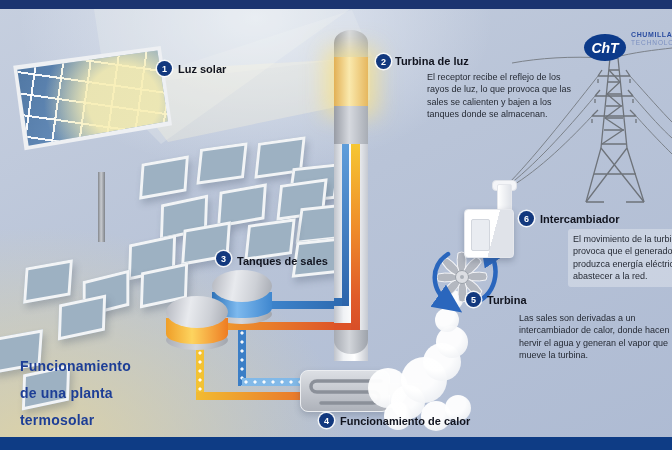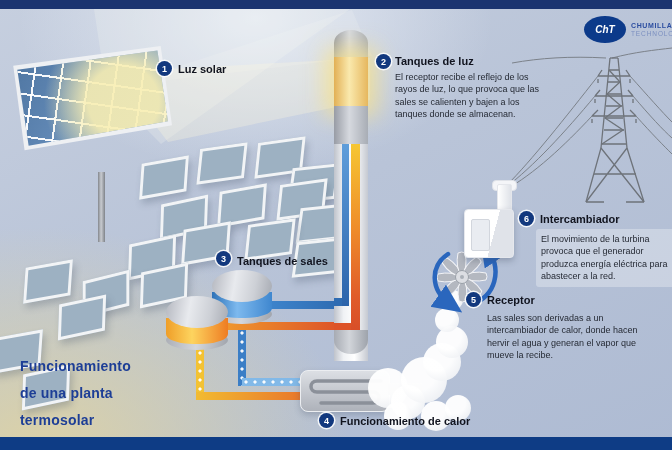--- a/index.html
+++ b/index.html
@@ -77,30 +77,30 @@
     background:linear-gradient(105deg,#ffffff 0 58%,#e0e3e9 58% 100%);
     box-shadow:0 3px 6px rgba(60,70,90,.3);border:1px solid #e6e8ed;}
   .tf-panel{left:471px;top:219px;width:17px;height:30px;z-index:11;background:#e9ecf1;border:1px solid #d2d6dd;border-radius:2px;}
   .tf-arm{left:497px;top:184px;width:13px;height:32px;z-index:10;background:linear-gradient(90deg,#ffffff,#dfe2e8);border:1px solid #e4e6eb;border-radius:2px;}
   .tf-cap{left:492px;top:180px;width:23px;height:9px;z-index:10;background:#f4f5f8;border:1px solid #dfe2e8;border-radius:4px;}
   
   .badge{position:absolute;width:15px;height:15px;border-radius:50%;background:#12387e;color:#fff;
     font-size:9px;font-weight:bold;display:flex;align-items:center;justify-content:center;z-index:12;
     box-shadow:0 0 0 1.5px rgba(255,255,255,.85);}
   .slabel{position:absolute;font-size:11px;font-weight:bold;color:#11141f;z-index:12;}
-  .sdesc{position:absolute;font-size:9px;line-height:1.38;color:#262b35;z-index:12;}
+  .sdesc{position:absolute;font-size:9px;line-height:1.38;color:#262b35;z-index:12;margin-left:32px;}
   .desc-panel{background:rgba(255,255,255,.30);border-radius:3px;padding:4px 5px;}
   
   .title{left:20px;top:353px;width:220px;z-index:13;font-size:14px;line-height:27px;font-weight:bold;
     color:#1d3e96;white-space:pre-line;letter-spacing:.2px;}
   .bar-top{left:0;top:0;width:672px;height:9px;background:#1b3470;z-index:14;}
   .bar-bottom{left:0;top:437px;width:672px;height:13px;background:#0e3c85;z-index:14;}
   .logo{left:584px;top:16px;z-index:14;display:flex;align-items:center;gap:5px;}
   .logo-oval{width:42px;height:27px;border-radius:50%;background:#0c3a8a;color:#fff;
-    display:flex;align-items:center;justify-content:center;font-size:10px;font-weight:bold;font-style:italic;}
+    display:flex;align-items:center;justify-content:center;font-size:14px;font-weight:bold;font-style:italic;margin-top:18px;}
   .logo-name{font-size:7px;font-weight:bold;color:#2b4da0;letter-spacing:.6px;line-height:9px;}
   .logo-tag{font-size:6.5px;color:#7b8fc0;letter-spacing:.9px;line-height:8px;}
   svg{position:absolute;overflow:visible;}
 </style>
 </head>
 <body>
 
 <div class="stage">
 
   <div class="abs bg-light"></div>
@@ -260,32 +260,32 @@
 
   <div class="abs tf-cap"></div>
   <div class="abs tf-arm"></div>
   <div class="abs tf-body"></div>
   <div class="abs tf-panel"></div>
 
   <div class="badge" style="left:157px;top:61px">1</div>
   <div class="slabel" style="left:178px;top:63px">Luz solar</div>
 
   <div class="badge" style="left:376px;top:54px">2</div>
-  <div class="slabel" style="left:395px;top:55px">Tanques de luz</div>
+  <div class="slabel" style="left:395px;top:55px">Turbina de luz</div>
   <div class="sdesc" style="left:395px;top:71px;width:150px">El receptor recibe el reflejo de los rayos de luz, lo que provoca que las sales se calienten y bajen a los tanques donde se almacenan.</div>
 
   <div class="badge" style="left:216px;top:251px">3</div>
   <div class="slabel" style="left:237px;top:255px">Tanques de sales</div>
 
   <div class="badge" style="left:319px;top:413px">4</div>
   <div class="slabel" style="left:340px;top:415px">Funcionamiento de calor</div>
 
   <div class="badge" style="left:466px;top:292px">5</div>
-  <div class="slabel" style="left:487px;top:294px">Receptor</div>
-  <div class="sdesc" style="left:487px;top:312px;width:152px">Las sales son derivadas a un intercambiador de calor, donde hacen hervir el agua y generan el vapor que mueve la recibe.</div>
+  <div class="slabel" style="left:487px;top:294px">Turbina</div>
+  <div class="sdesc" style="left:487px;top:312px;width:152px">Las sales son derivadas a un intercambiador de calor, donde hacen hervir el agua y generan el vapor que mueve la turbina.</div>
 
   <div class="badge" style="left:519px;top:211px">6</div>
   <div class="slabel" style="left:540px;top:213px">Intercambiador</div>
   <div class="sdesc desc-panel" style="left:536px;top:229px;width:128px">El movimiento de la turbina provoca que el generador produzca energía eléctrica para abastecer a la red.</div>
 
   <div class="abs title">Funcionamiento
 de una planta
 termosolar</div>
   <div class="abs logo">
     <div class="logo-oval">ChT</div>

